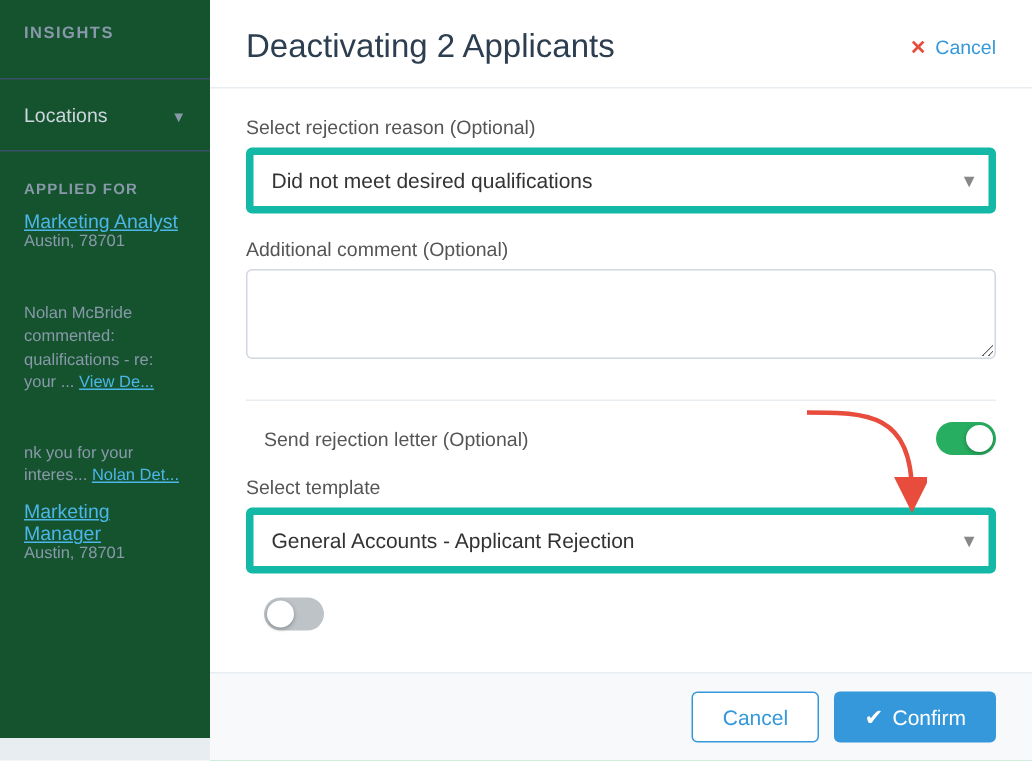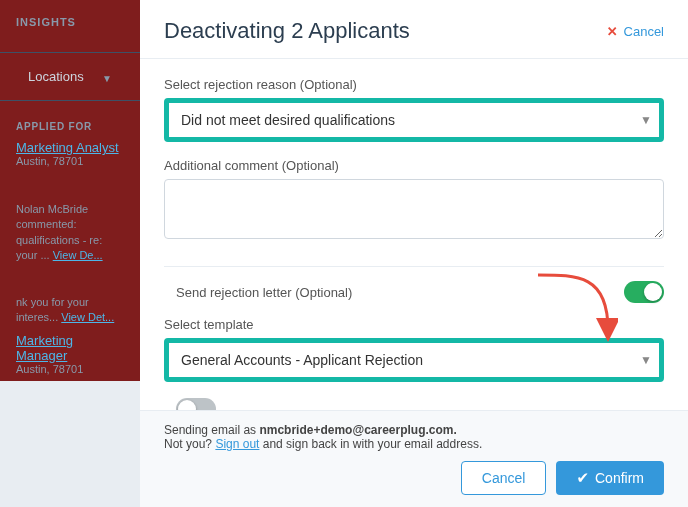--- a/index.html
+++ b/index.html
@@ -1,43 +1,43 @@
 <!DOCTYPE html>
 <html><head>
   <meta charset="utf-8">
   <style>
     * { box-sizing: border-box; margin: 0; padding: 0; }
     body { font-family: -apple-system, BlinkMacSystemFont, 'Segoe UI', sans-serif; font-size: 14px; background: #e8edf2; width: 688px; height: 507px; overflow: hidden; display: flex; }
 
     
     .sidebar {
       width: 140px;
-      background: #7f1d1d;
-      height: 381px;
+      background: #14532d;
+      height: 492px;
       flex-shrink: 0;
       padding: 16px 0;
       color: #fff;
     }
     .sidebar-header {
       font-size: 11px;
       font-weight: 700;
       letter-spacing: 1px;
       color: #8899aa;
       padding: 0 16px 16px;
     }
     .sidebar-divider {
       border: none;
       border-top: 1px solid #3d5166;
       margin: 8px 0;
     }
     .sidebar-filter {
       display: flex;
       align-items: flex-end;
       justify-content: space-between;
-      padding: 8px 28px;
+      padding: 8px 16px;
       color: #cdd5de;
       font-size: 13px;
       cursor: pointer;
     }
     .sidebar-chevron { font-size: 10px; color: #8899aa; }
 
     .sidebar-applied-label {
       font-size: 10px;
       font-weight: 700;
       color: #8899aa;
@@ -258,21 +258,21 @@
     <span class="sidebar-chevron">▼</span>
   </div>
   <hr class="sidebar-divider">
   <div class="sidebar-applied-label">APPLIED FOR</div>
   <div class="applicant-name">Marketing Analyst</div>
   <div class="applicant-location">Austin, 78701</div>
   <div class="sidebar-comment">
     <span>Nolan McBride commented: qualifications - re: your ...</span> <span class="view-link">View De...</span>
   </div>
   <div class="sidebar-comment">
-    <span>nk you for your interes...</span> <span class="view-link">View Det...</span>
+    <span>nk you for your interes...</span> <span class="view-link">Nolan Det...</span>
   </div>
   <div class="applicant-name">Marketing Manager</div>
   <div class="applicant-location">Austin, 78701</div>
 </div>
 
 <div class="main">
   <div class="dialog">
 
     <div class="dialog-header">
       <h1 class="dialog-title">Deactivating 2 Applicants</h1>
@@ -325,28 +325,20 @@
 
       
       
 
       
       
 
     </div>
 
     <div class="dialog-footer">
-      <div class="footer-email-row">
-        <span>Sending email as</span>
-        <span class="email-bold">nmcbride+demo@careerplug.com.</span>
-        <br>
-        <span>Not you?</span>
-        <span class="sign-out">Sign out</span>
-        <span>and sign back in with your email address.</span>
-      </div>
       <div class="footer-actions">
         <button class="btn-cancel">Cancel</button>
         <button class="btn-confirm">
           <span class="confirm-check">✔</span>
           <span>Confirm</span>
         </button>
       </div>
     </div>
 
   </div>

